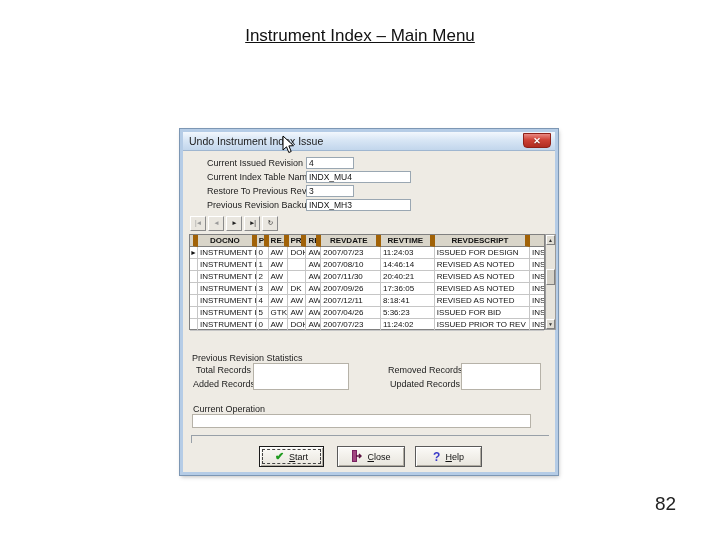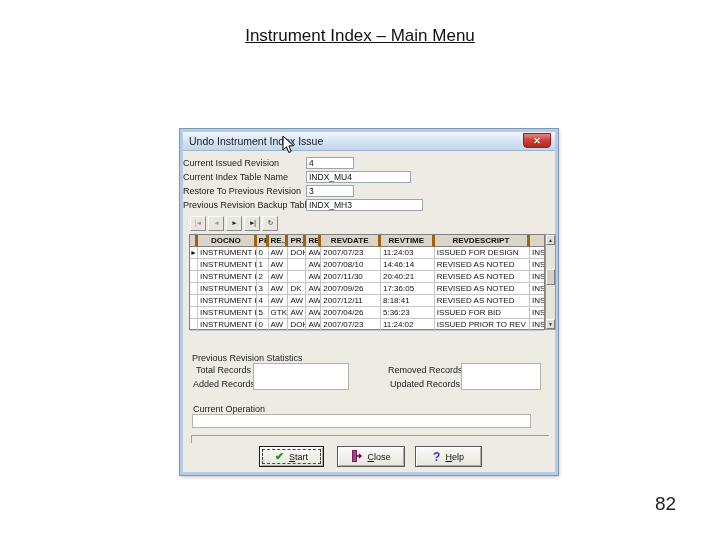--- a/index.html
+++ b/index.html
@@ -49,21 +49,21 @@
     position:absolute; right:4px; top:1px; width:28px; height:15px;
     background:linear-gradient(#e98982,#ce4236 45%,#b02c21);
     border:1px solid #8f2018; border-radius:0 0 4px 4px;
     color:#fff; font-size:9px; font-weight:bold;
     display:flex; align-items:center; justify-content:center;
     text-shadow:0 1px 1px rgba(0,0,0,.4);
   }
 
   
   .field-label {
-    position:absolute; left:0; font-size:9px; color:#222; white-space:nowrap;
+    position:absolute; left:24px; font-size:9px; color:#222; white-space:nowrap;
   }
   .field-box {
     position:absolute; left:123px; height:12px;
     background:#fff; border:1px solid #9aa7b2;
     font-size:8.5px; color:#111; padding:0 2px; line-height:10px;
     white-space:nowrap; overflow:hidden;
   }
 
   
   .nav-toolbar { position:absolute; left:7px; top:84px; display:flex; gap:2px; }
@@ -79,21 +79,21 @@
   .grid {
     position:absolute; left:6px; top:102px; width:356px; height:96px;
     background:#fff; border:1px solid #808080; font-size:8px;
   }
   .tr { display:flex; height:12px; }
   .tr .c {
     height:12px; border-right:1px solid #c6c6c6; border-bottom:1px solid #c6c6c6;
     overflow:hidden; white-space:nowrap; padding:1px 2px 0 2px; color:#111;
   }
   .thead .c {
-    background:#d9d5c9; border-right:3px solid #a16207; border-bottom:1px solid #808080;
+    background:#d9d5c9; border-right:5px solid #a16207; border-bottom:1px solid #808080;
     font-weight:bold; text-align:center; color:#111;
   }
   .c.sel   { width:8px;  padding:1px 0 0 0; text-align:center; }
   .c.docno { width:59px; }
   .c.rev   { width:12px; }
   .c.by1   { width:20px; }
   .c.by2   { width:18px; }
   .c.by3   { width:15px; }
   .c.date  { width:60px; }
   .c.time  { width:54px; }
@@ -179,21 +179,21 @@
     <div class="field-label" style="top:26px">Current Issued Revision</div>
     <div class="field-box" style="top:25px; width:48px">4</div>
 
     <div class="field-label" style="top:40px">Current Index Table Name</div>
     <div class="field-box" style="top:39px; width:105px">INDX_MU4</div>
 
     <div class="field-label" style="top:54px">Restore To Previous Revision</div>
     <div class="field-box" style="top:53px; width:48px">3</div>
 
     <div class="field-label" style="top:68px">Previous Revision Backup Table Name</div>
-    <div class="field-box" style="top:67px; width:117px">INDX_MH3</div>
+    <div class="field-box" style="top:67px; width:105px">INDX_MH3</div>
 
     <div class="nav-toolbar">
       <div class="nav-btn disabled">
           <span>|◄</span>
         </div>
       <div class="nav-btn disabled">
           <span>◄</span>
         </div>
       <div class="nav-btn">
           <span>►</span>

